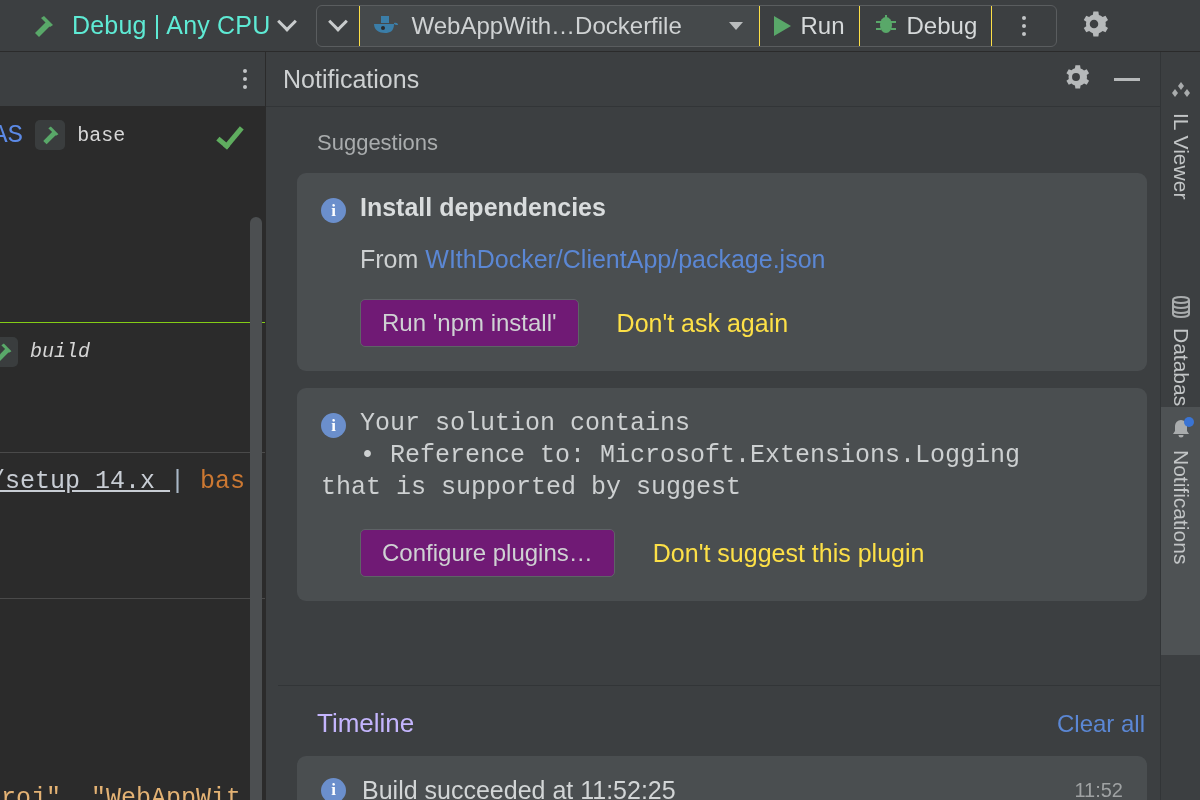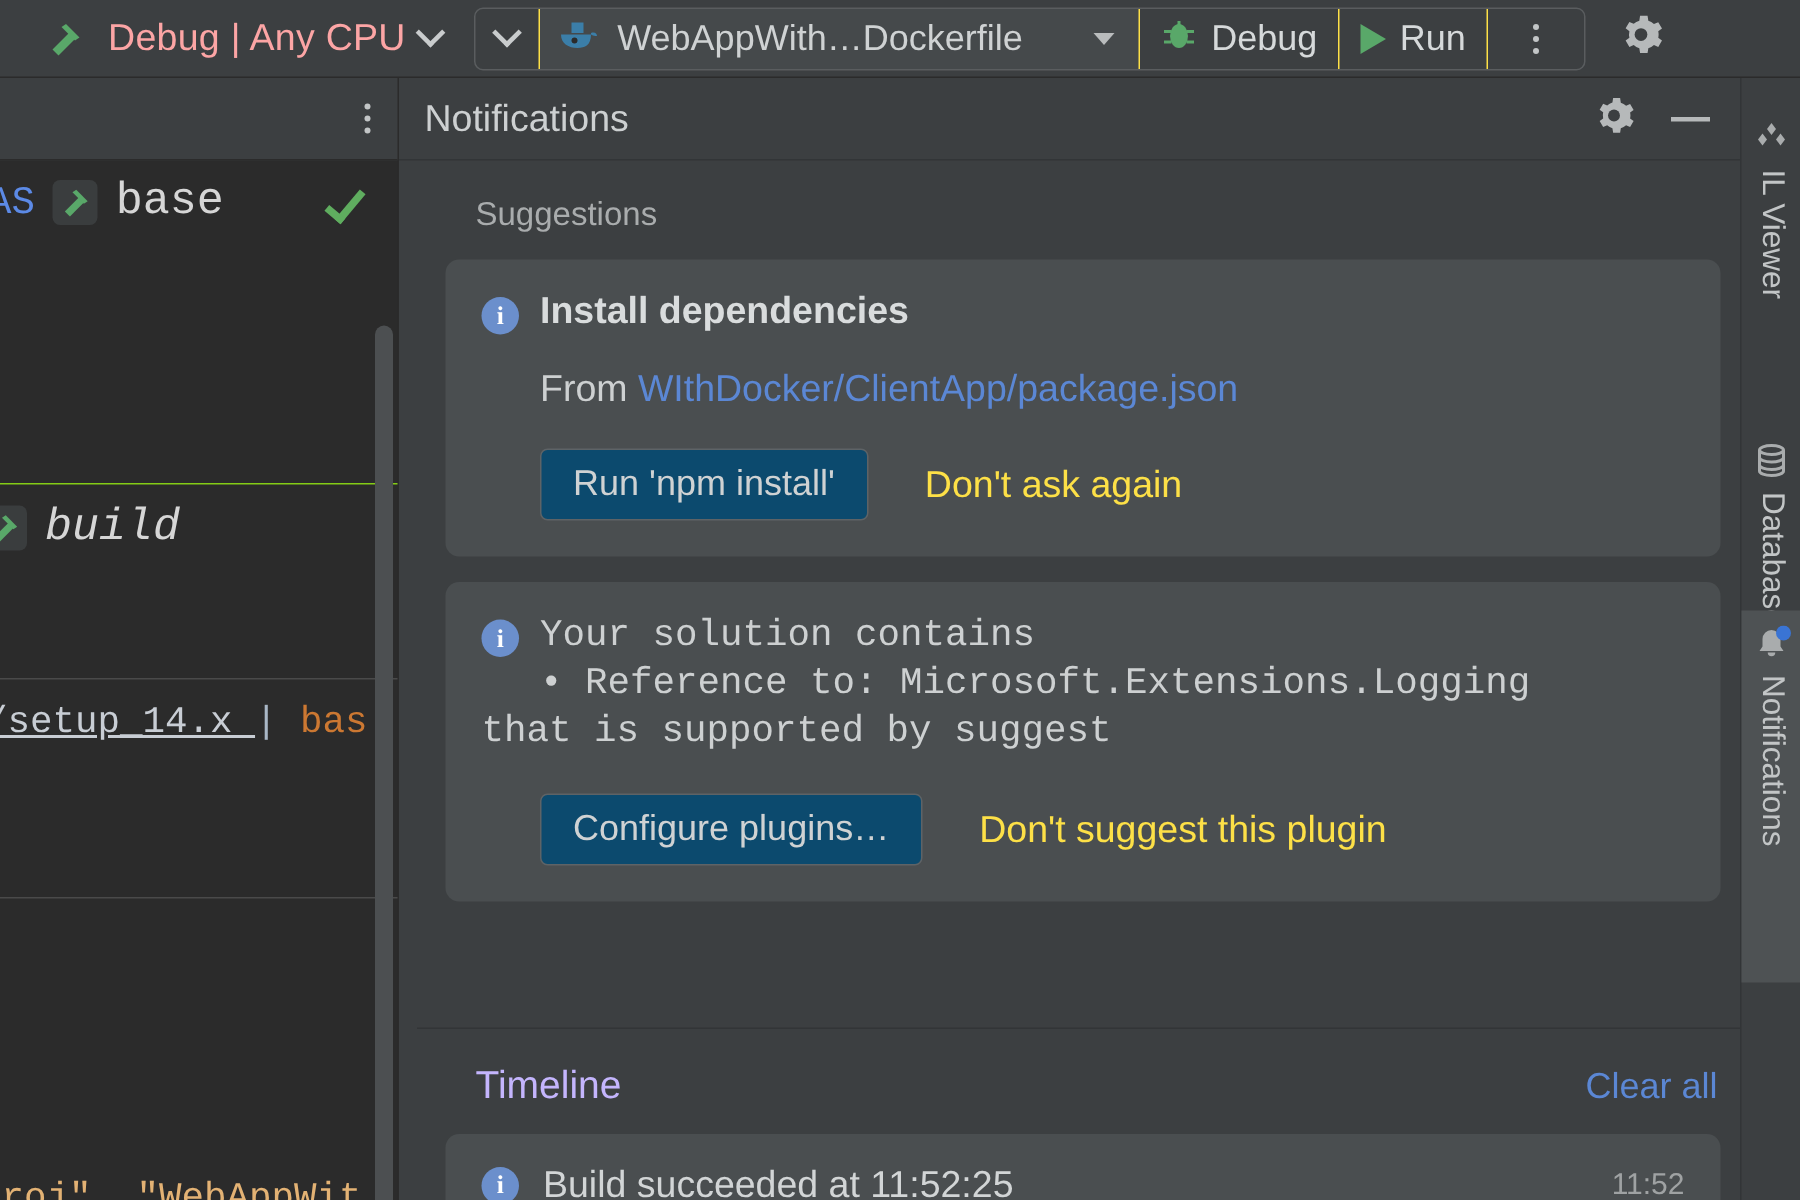--- a/index.html
+++ b/index.html
@@ -13,21 +13,21 @@
 
   
   .toolbar {
     position: absolute; left: 0; top: 0; width: 1200px; height: 52px;
     background: #3c3f41;
     display: flex; align-items: center;
     border-bottom: 1px solid #2b2b2b;
   }
   .tb-hammer { margin-left: 30px; width: 26px; height: 26px; position: relative; }
   .tb-cfgname {
-    margin-left: 16px; color: #fca5a5; font-size: 25px; letter-spacing: .2px;
+    margin-left: 16px; color: #5eead4; font-size: 25px; letter-spacing: .2px;
     display: flex; align-items: center; gap: 10px;
   }
   .chev-down {
     width: 0; height: 0;
     border-left: 7px solid transparent; border-right: 7px solid transparent;
     border-top: 8px solid #b9bcbd;
   }
   .chev-thin {
     width: 14px; height: 14px;
     border-right: 3px solid #c9cccd; border-bottom: 3px solid #c9cccd;
@@ -72,21 +72,21 @@
     display: flex; align-items: center; gap: 12px; padding-left: 0px;
   }
   .row-base { top: 55px; height: 56px; }
   .row-build { top: 270px; height: 58px; border-top: 1px solid #84cc16; font-style: italic; }
   .as-frag { color: #5c8ae6; font-size: 26px; font-family: "Liberation Mono", monospace; margin-left: -8px; }
   .hammer-box {
     width: 30px; height: 30px; border-radius: 5px; background: #3a3d3e;
     display: flex; align-items: center; justify-content: center; flex: none;
   }
   .hammer-box.clip { margin-left: -12px; }
-  .lp-name { color: #d6d6d6; font-size: 30px; font-family: "Liberation Mono", monospace; }
+  .lp-name { color: #d6d6d6; font-size: 20px; font-family: "Liberation Mono", monospace; }
   .check {
     margin-left: auto; margin-right: 22px;
     width: 26px; height: 14px;
     border-left: 5px solid #5fad5f; border-bottom: 5px solid #5fad5f;
     transform: rotate(-50deg);
   }
   .lp-sep { position: absolute; left: 0; width: 265px; height: 1px; background: #4a4a4a; }
   .code-line {
     position: absolute; left: 0; width: 270px; white-space: nowrap;
     font-family: "Liberation Mono", monospace; font-size: 25px;
@@ -123,21 +123,21 @@
     color: #ffffff; font-size: 17px; font-weight: bold;
     display: flex; align-items: center; justify-content: center;
     font-family: "Liberation Serif", serif; flex: none; margin-top: 5px;
   }
   .card-title { color: #d9dcdd; font-size: 25px; font-weight: bold; }
   .card-text { color: #cdd0d1; font-size: 25px; line-height: 1.28; font-family: Liberation Mono, monospace; }
   .card-sub { color: #cdd0d1; font-size: 25px; margin: 22px 0 0 39px; }
   .lnk { color: #5b87d4; }
   .card-actions { display: flex; align-items: center; gap: 38px; margin: 25px 0 0 39px; }
   .btn {
-    background: #0c4a6e; border: 1px solid #5e6366; border-radius: 5px;
+    background: #701a75; border: 1px solid #5e6366; border-radius: 5px;
     color: #cfd2d3; font-size: 24px; padding: 9px 21px; font-family: "Liberation Sans", sans-serif;
   }
   .linkbtn { color: #fde047; font-size: 25px; background: none; border: none; font-family: "Liberation Sans", sans-serif; }
 
   .tl-divider { position: absolute; left: 0; top: 578px; width: 894px; height: 1px; background: #323537; }
   .tl-head { position: absolute; left: 0; top: 579px; width: 894px; padding: 22px 27px 0 39px; display: flex; align-items: baseline; }
   .tl-title { color: #c4b5fd; font-size: 26px; }
   .tl-clear { margin-left: auto; color: #5b87d4; font-size: 24px; background: none; border: none; font-family: "Liberation Sans", sans-serif; }
   .tl-item {
     position: absolute; left: 19px; top: 649px; width: 850px; height: 68px;
@@ -190,42 +190,42 @@
           <rect x="9" y="4" width="8" height="7" fill="#3b7ea8"></rect>
           <path d="M2 12 H22 C22 19 18 21 13 21 C7 21 2 18 2 12 Z" fill="#3b7ea8"></path>
           <circle cx="11" cy="16" r="2" fill="#2b2b2b"></circle>
           <path d="M22 11 C25 10 26 12 26 13 C25 13 23 13 22 12 Z" fill="#3b7ea8"></path>
         </svg>
       </span>
       <span class="rw-label">WebAppWith…Dockerfile</span>
       <span class="rw-caret">
         <span class="chev-down" style="display:block"></span>
       </span>
+    </div>
+
+    <div class="rw-cell rw-run">
+      <span class="play-tri"></span>
+      <span class="txt">Run</span>
     </div>
 
     <div class="rw-cell rw-dbg">
       <span>
         <svg width="24" height="24" viewBox="0 0 24 24">
           <ellipse cx="12" cy="13" rx="6" ry="8" fill="#59a869"></ellipse>
           <rect x="11" y="3" width="2" height="5" fill="#59a869"></rect>
           <rect x="2" y="9" width="5" height="2" fill="#59a869"></rect>
           <rect x="17" y="9" width="5" height="2" fill="#59a869"></rect>
           <rect x="2" y="16" width="5" height="2" fill="#59a869"></rect>
           <rect x="17" y="16" width="5" height="2" fill="#59a869"></rect>
           <rect x="10" y="6" width="4" height="2" fill="#59a869"></rect>
         </svg>
       </span>
       <span class="txt">Debug</span>
     </div>
 
-    <div class="rw-cell rw-run">
-      <span class="play-tri"></span>
-      <span class="txt">Run</span>
-    </div>
-
     <div class="rw-cell">
       <span class="kebab">
           <i></i>
           <i></i>
           <i></i>
         </span>
     </div>
   </div>
 
   <span class="tb-gear">

